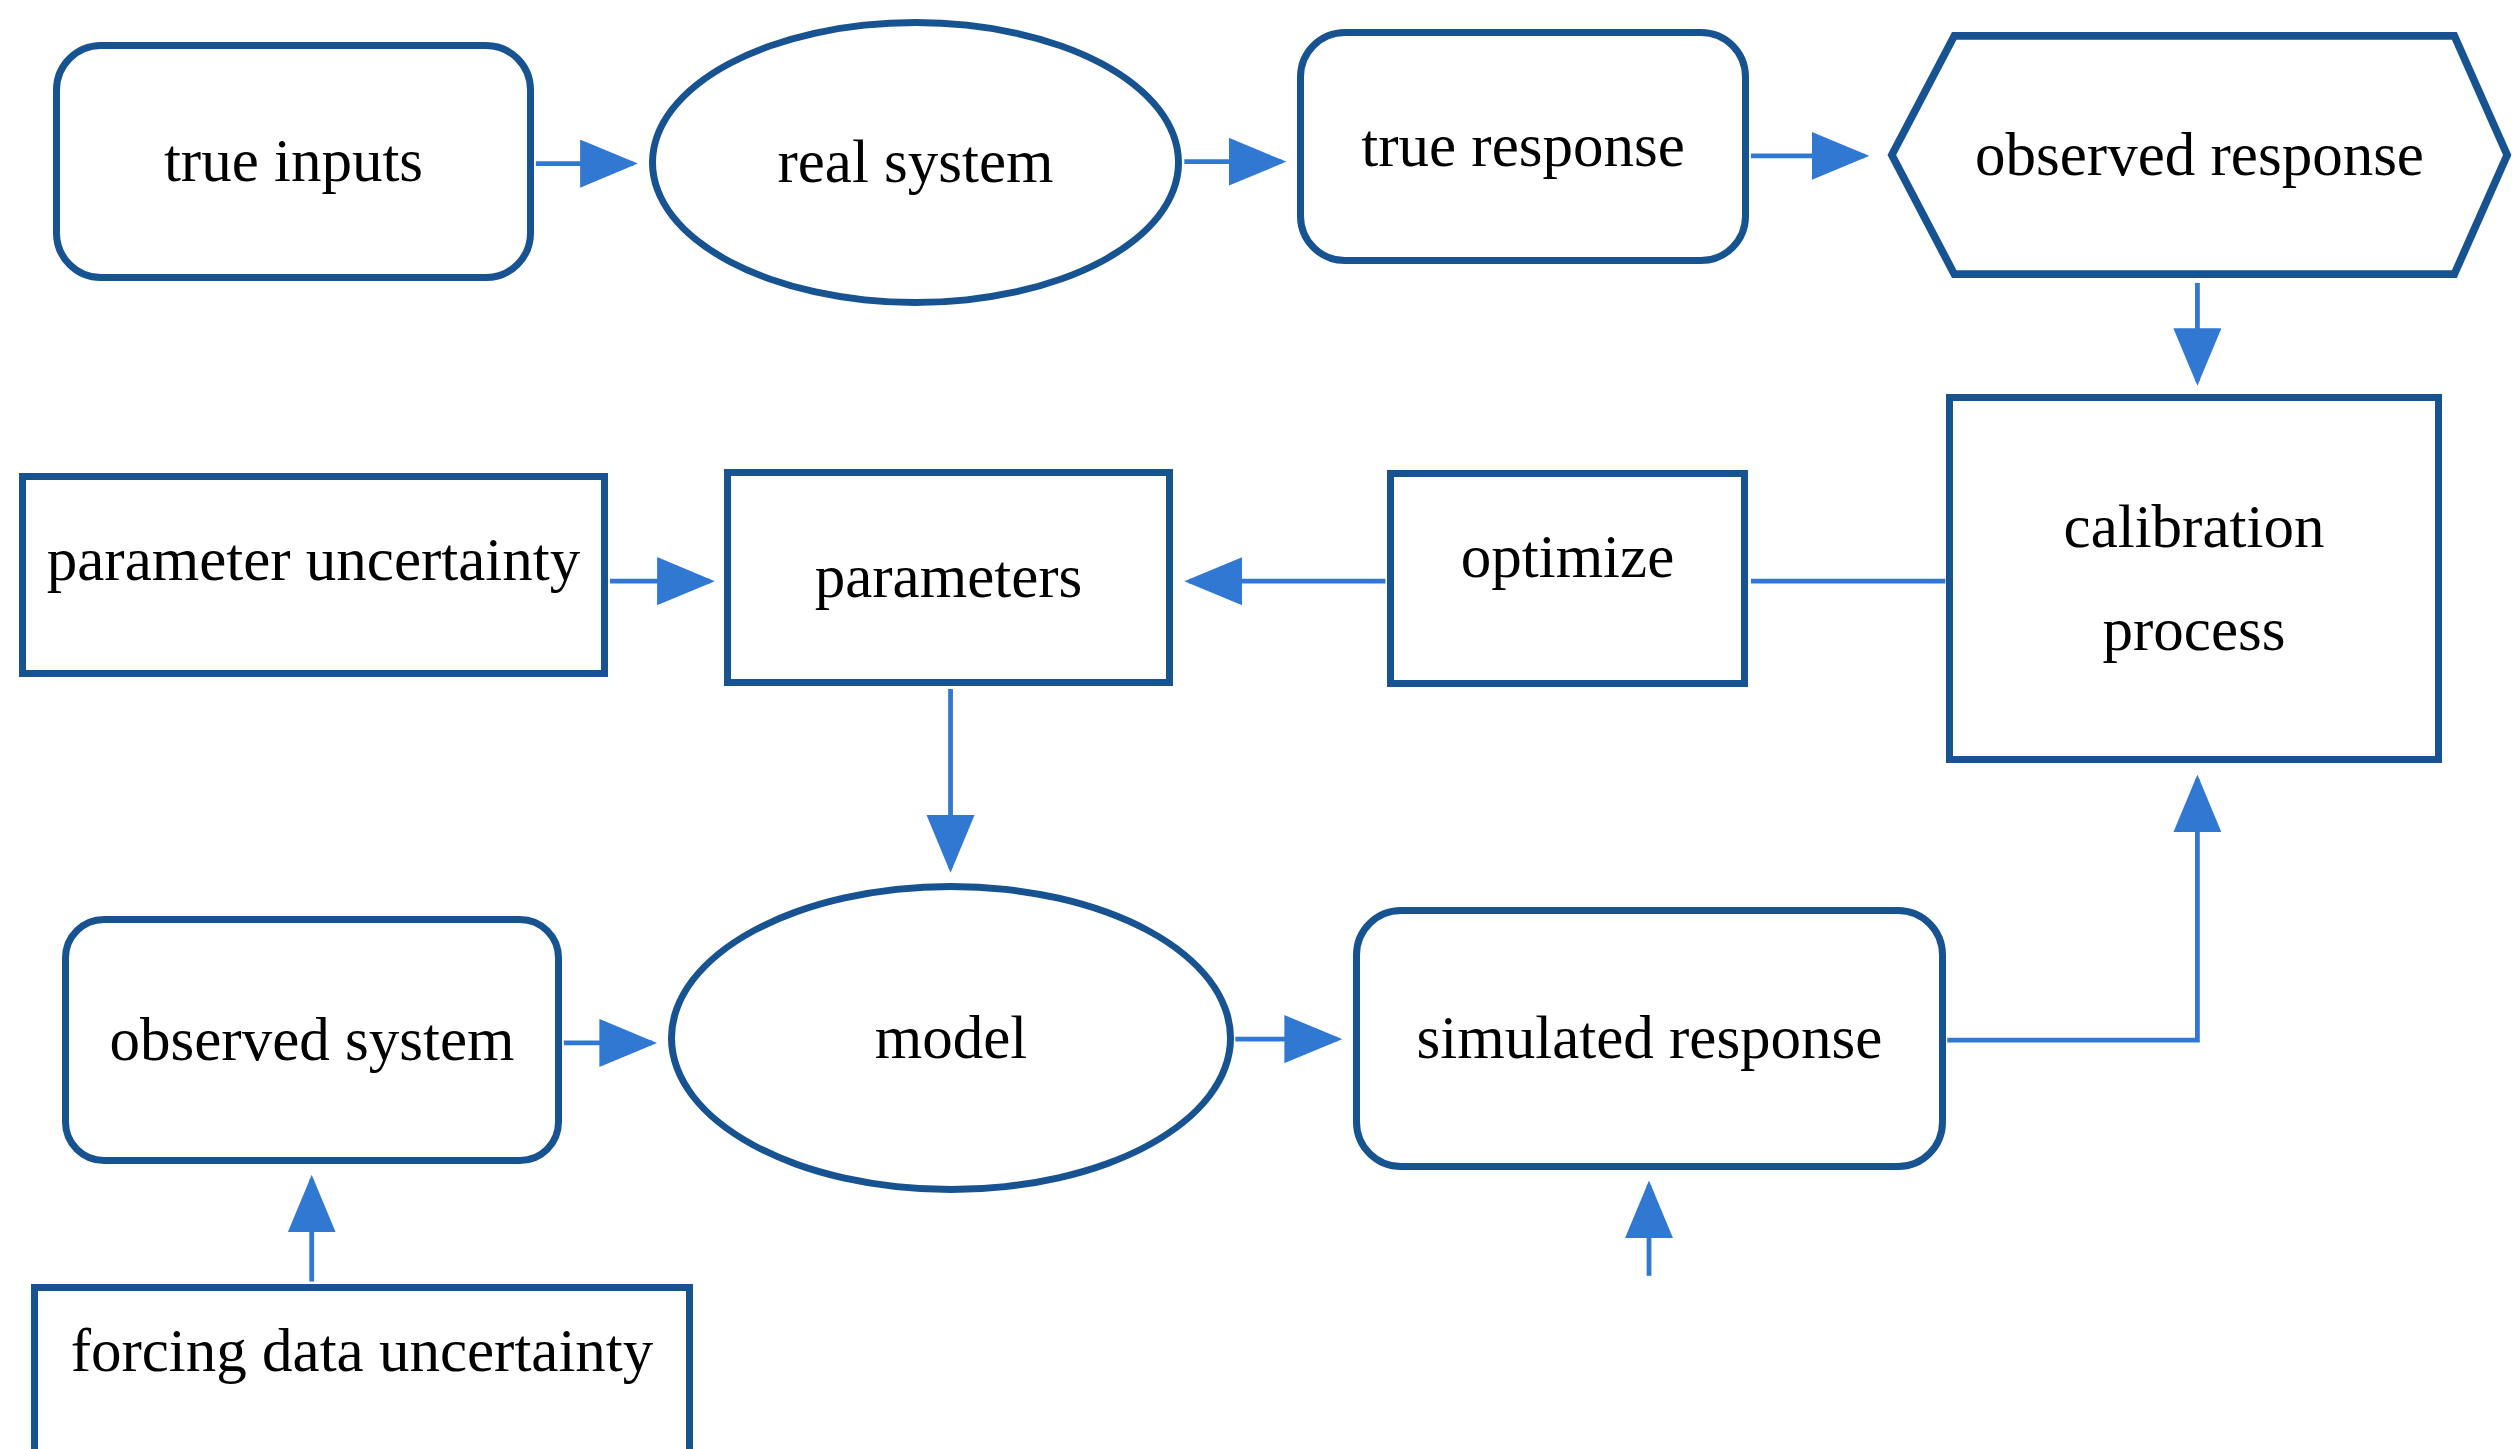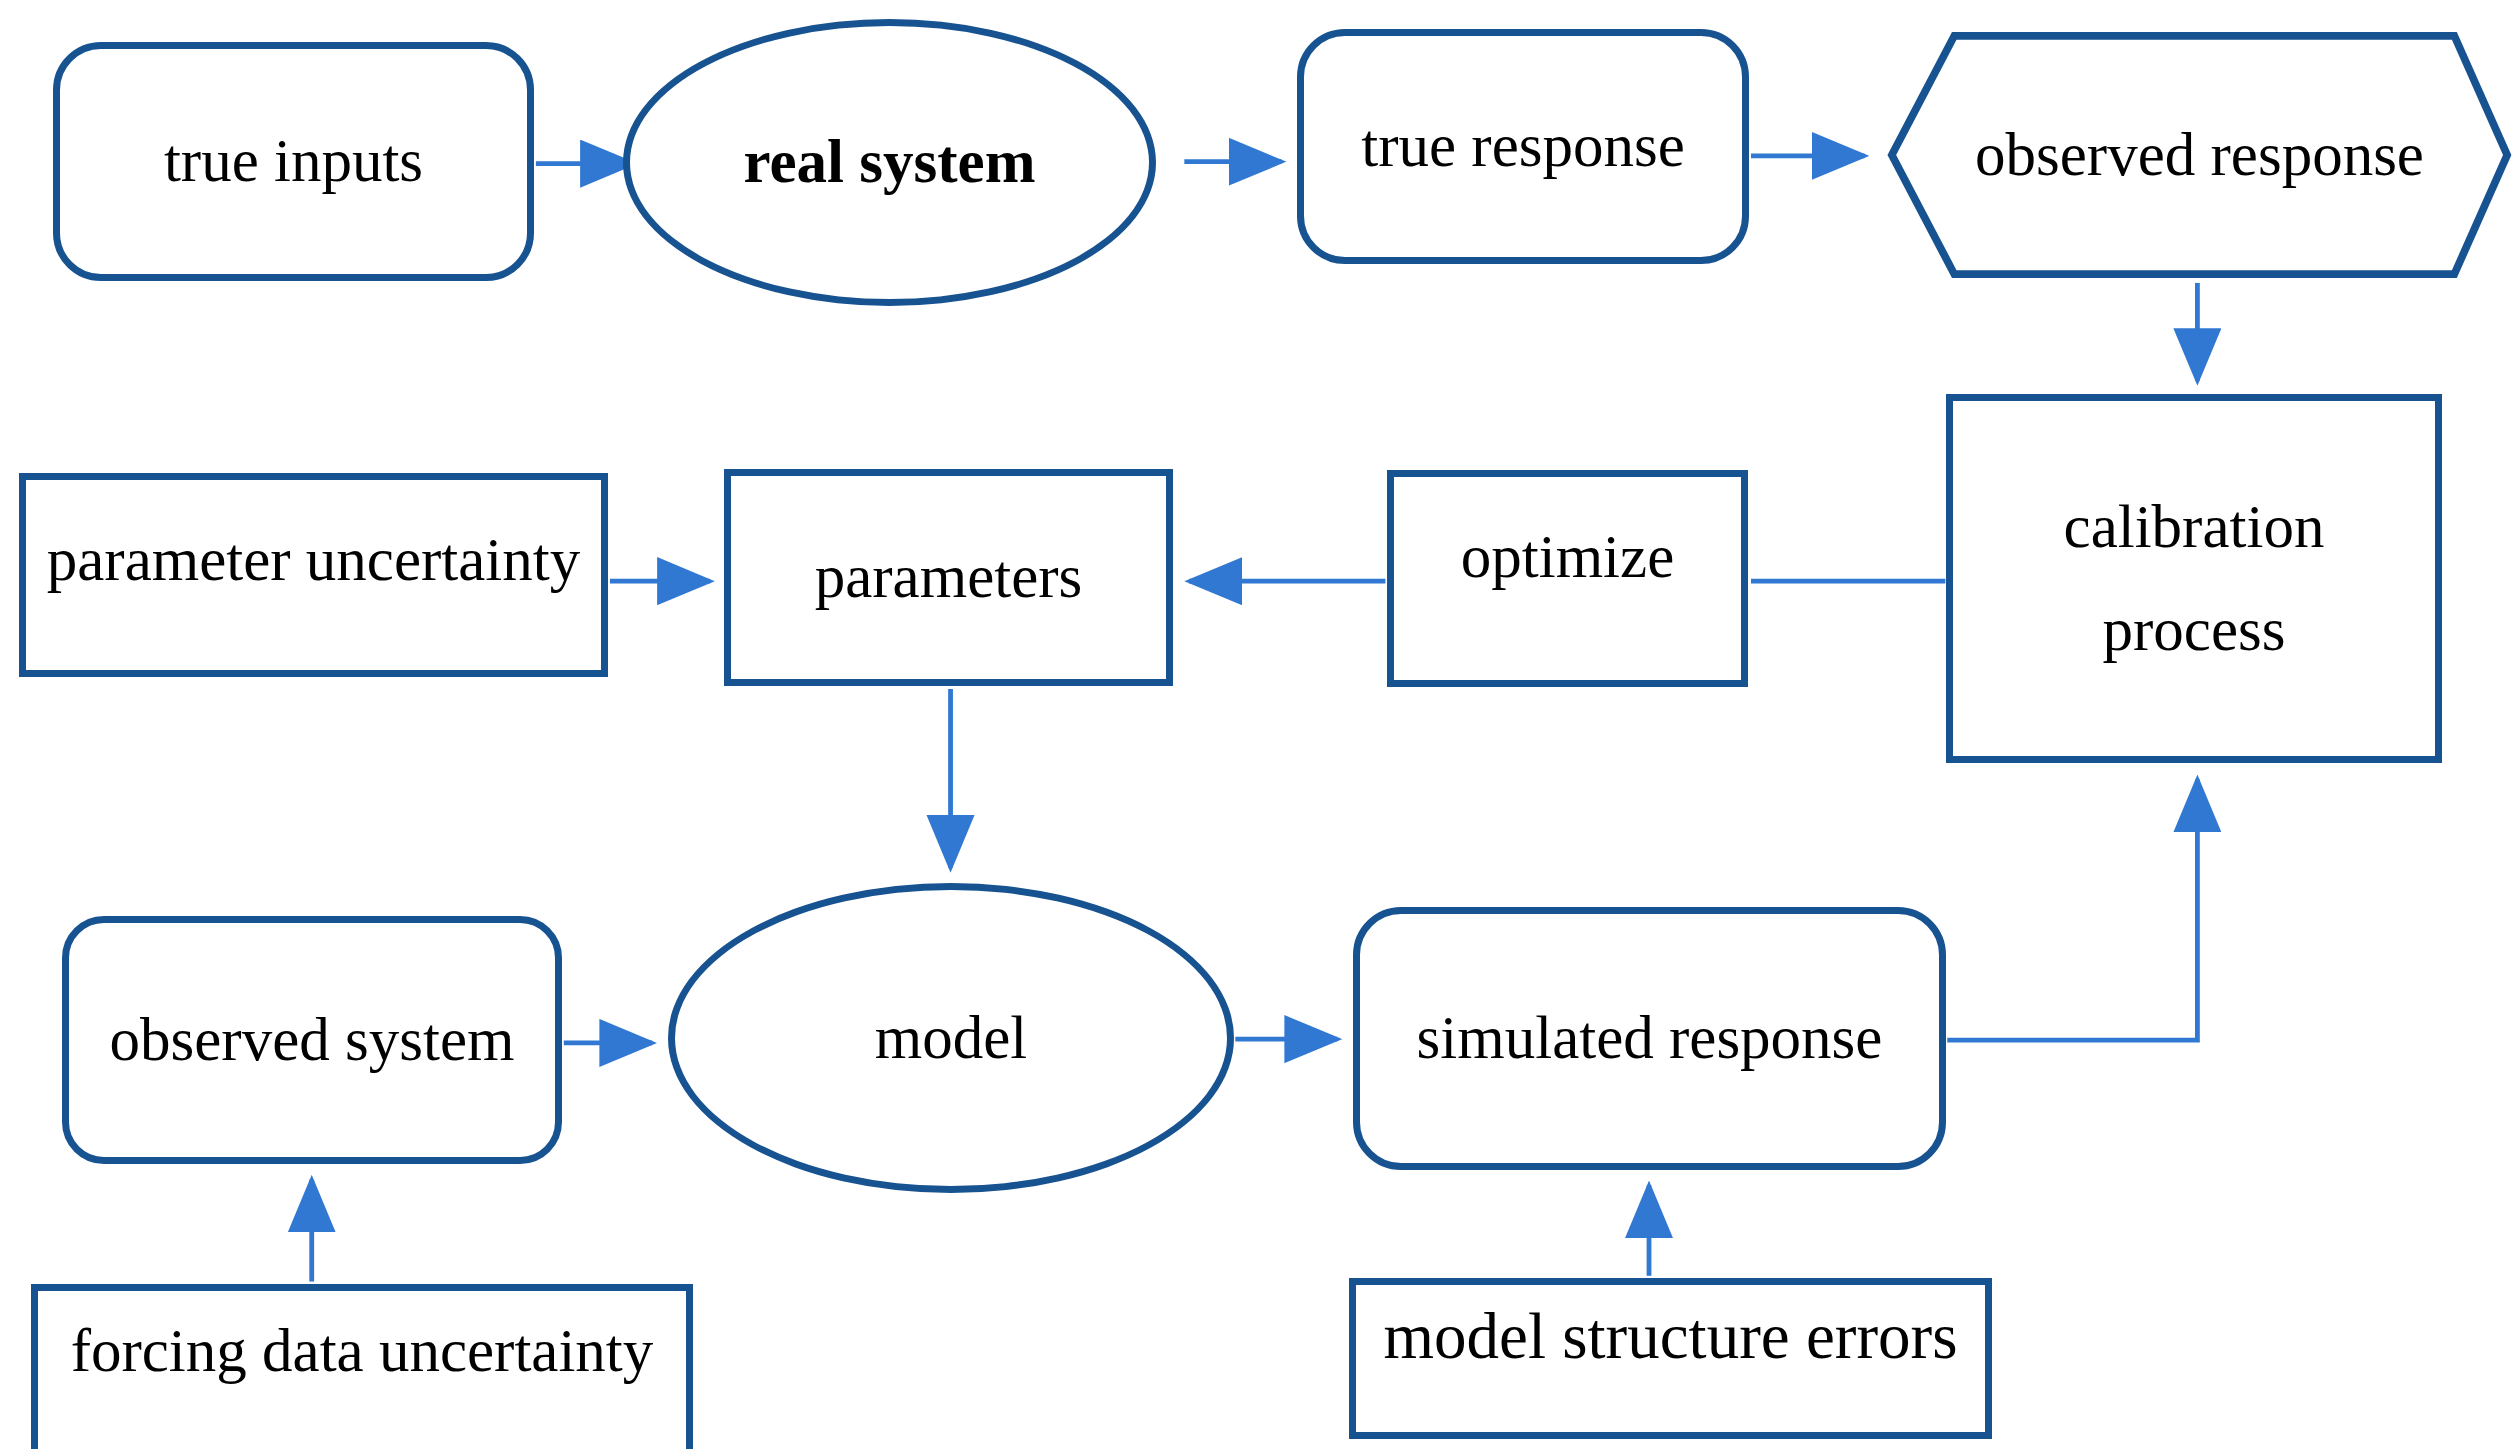--- a/index.html
+++ b/index.html
@@ -103,21 +103,21 @@
     <line class="conn" x1="1284" y1="1080" x2="1390" y2="1080"></line>
     <line class="conn" x1="324" y1="1332" x2="324" y2="1226"></line>
     <line class="conn" x1="1714" y1="1326" x2="1714" y2="1232"></line>
     <polyline class="conn" points="2024,1081 2284,1081 2284,810"></polyline>
   </svg>
 
   <div class="node rounded" style="left:53px; top:42px; width:481px; height:239px;">
     <span class="label">true inputs</span>
   </div>
 
-  <div class="node ellipse" style="left:623px; top:19px; width:533px; height:287px;font-weight:bold;">
+  <div class="node ellipse" style="left:649px; top:19px; width:533px; height:287px;">
     <span class="label">real system</span>
   </div>
 
   <div class="node rounded" style="left:1297px; top:29px; width:452px; height:235px;text-align:center;">
     <span class="label">true response</span>
   </div>
 
   <div class="node hexagon" style="left:1887px; top:31px; width:625px; height:248px;">
     <svg viewBox="0 0 650 258" preserveAspectRatio="none">
       <polygon points="5,129 70,5 590,5 645,129 590,253 70,253"></polygon>
@@ -151,18 +151,15 @@
   </div>
 
   <div class="node rounded" style="left:1353px; top:907px; width:593px; height:263px;">
     <span class="label">simulated response</span>
   </div>
 
   <div class="node rect lift-45" style="left:31px; top:1284px; width:662px; height:178px;">
     <span class="label">forcing data uncertainty</span>
   </div>
 
-  <div class="node rect lift-45" style="left:1349px; top:1278px; width:643px; height:161px; font-size:65px;">
-    <span class="label">model structure errors</span>
-  </div>
 
 </div>
 
 
 </body></html>

